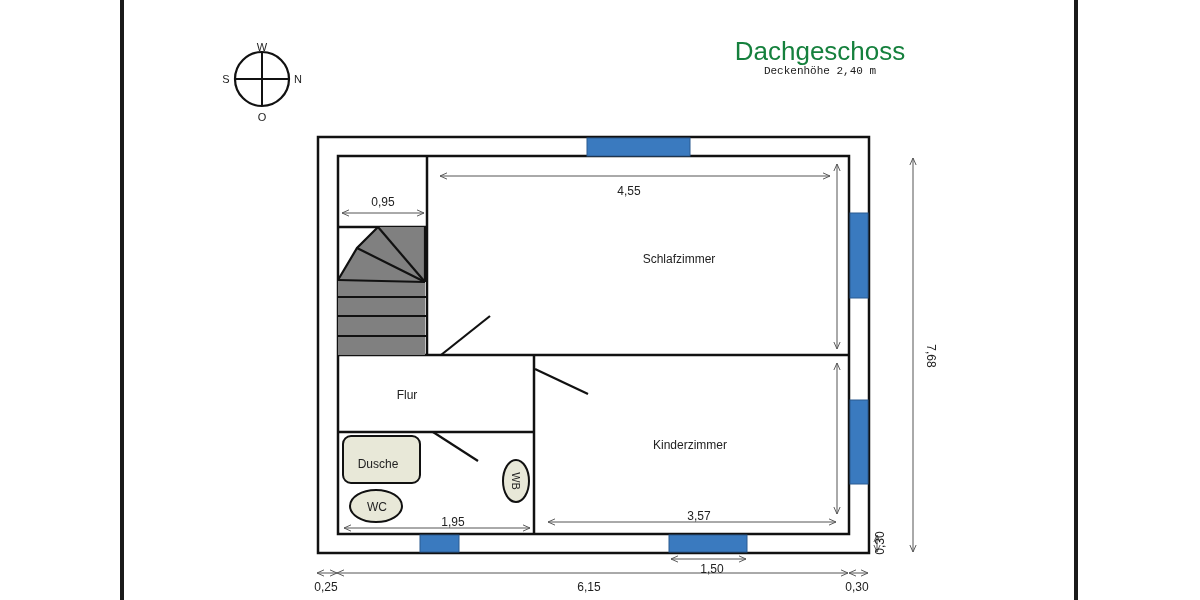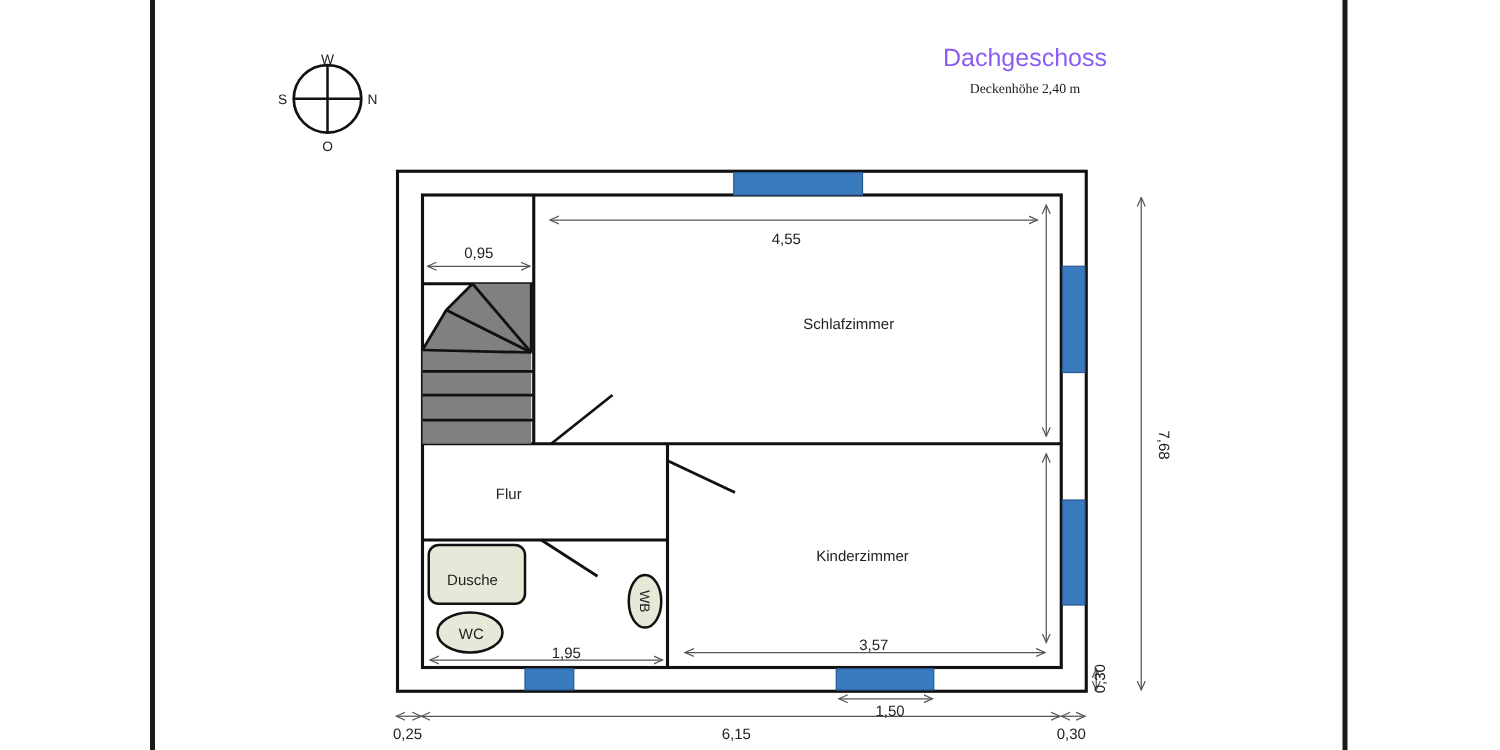--- a/index.html
+++ b/index.html
@@ -1,19 +1,19 @@
 <!DOCTYPE html>
 <html><head>
 <meta charset="utf-8">
 <style>
   html, body { margin:0; padding:0; background:#ffffff; }
   body { width:1200px; height:600px; position:relative; overflow:hidden; font-family:"DejaVu Sans", sans-serif; }
   .page-border { position:absolute; top:0; width:4px; height:600px; background:#1a1a1a; }
-  .title { position:absolute; left:720px; top:36px; width:200px; text-align:center; font-size:20px; color:#8b5cf6; font-family:"Liberation Sans", sans-serif; }
-  .subtitle { position:absolute; left:720px; top:65px; width:200px; text-align:center; font-size:11px; color:#1a1a1a; font-family:Liberation Serif, serif; }
+  .title { position:absolute; left:720px; top:36px; width:200px; text-align:center; font-size:26px; color:#15803d; font-family:"Liberation Sans", sans-serif; }
+  .subtitle { position:absolute; left:720px; top:65px; width:200px; text-align:center; font-size:11px; color:#1a1a1a; font-family:Liberation Mono, monospace; }
   svg { position:absolute; left:0; top:0; }
   .lbl { font-family:"Liberation Sans", sans-serif; fill:#222; }
 </style>
 </head>
 <body>
 
 <div class="page-border" style="left:120px;"></div>
 <div class="page-border" style="left:1074px;"></div>
 
 <div class="title">Dachgeschoss</div>

